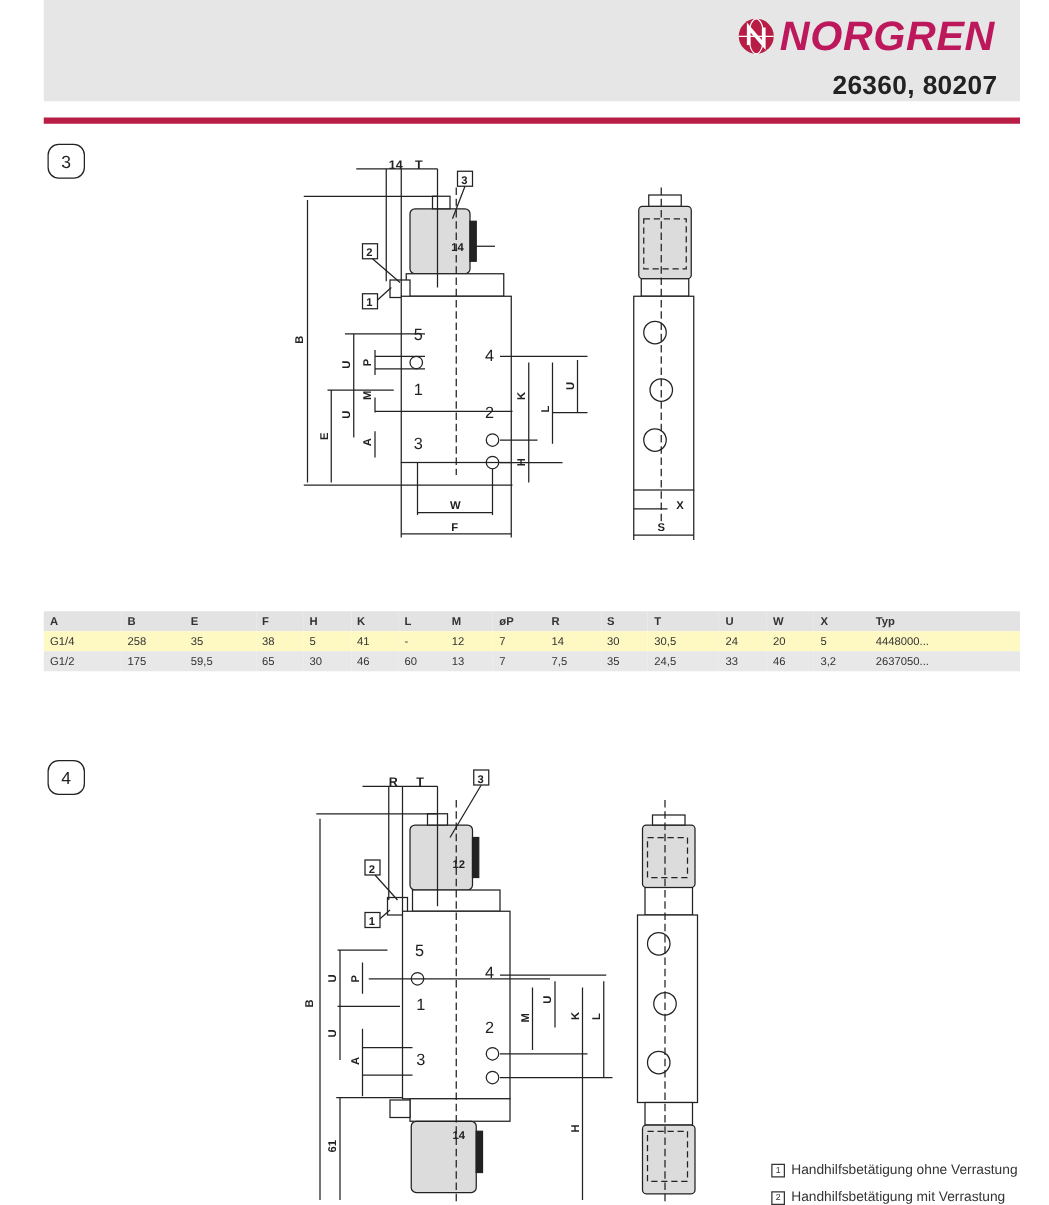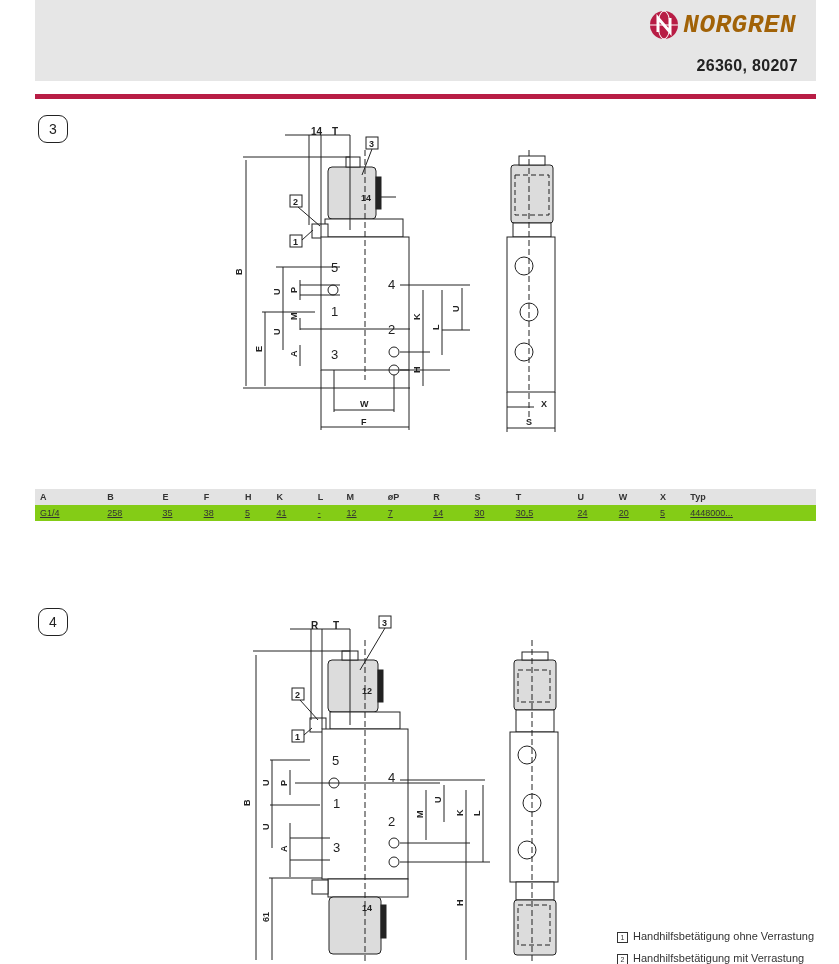--- a/index.html
+++ b/index.html
@@ -1,27 +1,27 @@
 <!DOCTYPE html>
 <html><head>
 <meta charset="utf-8">
 <style>
   html,body{margin:0;padding:0;background:#fff;}
   body{width:839px;height:964px;position:relative;overflow:hidden;font-family:"Liberation Sans",sans-serif;}
   .header{position:absolute;left:35px;top:0;width:781px;height:81px;background:#e6e6e6;}
   .logo{position:absolute;right:20px;top:10px;display:flex;align-items:center;gap:4px;}
-  .logo-text{font-family:Liberation Mono, monospace;font-weight:bold;font-style:italic;font-size:26px;color:#a16207;letter-spacing:0.5px;}
-  .partno{position:absolute;right:18px;top:57px;font-size:16px;font-weight:bold;color:#222;font-family:"Liberation Sans",sans-serif;letter-spacing:0.3px;}
+  .logo-text{font-family:Liberation Sans, sans-serif;font-weight:bold;font-style:italic;font-size:33px;color:#be185d;letter-spacing:0.5px;}
+  .partno{position:absolute;right:18px;top:57px;font-size:21px;font-weight:bold;color:#222;font-family:"Liberation Sans",sans-serif;letter-spacing:0.3px;}
   .redbar{position:absolute;left:35px;top:94px;width:781px;height:5px;background:#b81d45;}
   .badge{position:absolute;width:28px;height:26px;border:1.5px solid #222;border-radius:9px;font-size:14px;display:flex;align-items:center;justify-content:center;color:#222;background:#fff;}
   svg.drw{position:absolute;left:0;top:0;}
   .tbl{position:absolute;left:35px;top:489px;width:781px;border-collapse:collapse;font-family:"Liberation Sans Narrow","Liberation Sans",sans-serif;font-size:9px;color:#333;}
   .tbl td,.tbl th{padding:0 0 0 5px;text-align:left;height:16px;font-weight:normal;}
   .tbl th{font-weight:bold;background:#e3e3e3;}
-  .tbl tr.r0 td{background:#84cc16;text-decoration:underline;}
+  .tbl tr.r0 td{background:#fef9c3;}
   .tbl tr.r1 td{background:#e8e8e8;}
   .legend{position:absolute;left:617px;top:930px;font-size:11px;color:#333;}
   .legend .box{display:inline-block;width:9px;height:9px;border:1px solid #333;font-size:7px;line-height:9px;text-align:center;margin-right:5px;vertical-align:middle;}
   .legend .row{height:22px;}
 </style>
 </head>
 <body>
 
 <div class="header">
   <div class="logo">
@@ -257,20 +257,38 @@
         <td>12</td>
     <td>7</td>
         <td>14</td>
         <td>30</td>
         <td>30,5</td>
     <td>24</td>
         <td>20</td>
         <td>5</td>
         <td>4448000...</td>
   </tr>
+  <tr class="r1">
+    <td>G1/2</td>
+        <td>175</td>
+        <td>59,5</td>
+        <td>65</td>
+    <td>30</td>
+        <td>46</td>
+        <td>60</td>
+        <td>13</td>
+    <td>7</td>
+        <td>7,5</td>
+        <td>35</td>
+        <td>24,5</td>
+    <td>33</td>
+        <td>46</td>
+        <td>3,2</td>
+        <td>2637050...</td>
+  </tr>
 </tbody>
   </table>
 
 <div class="legend">
   <div class="row">
     <span class="box">1</span><span>Handhilfsbetätigung ohne Verrastung</span>
   </div>
   <div class="row">
     <span class="box">2</span><span>Handhilfsbetätigung mit Verrastung</span>
   </div>

